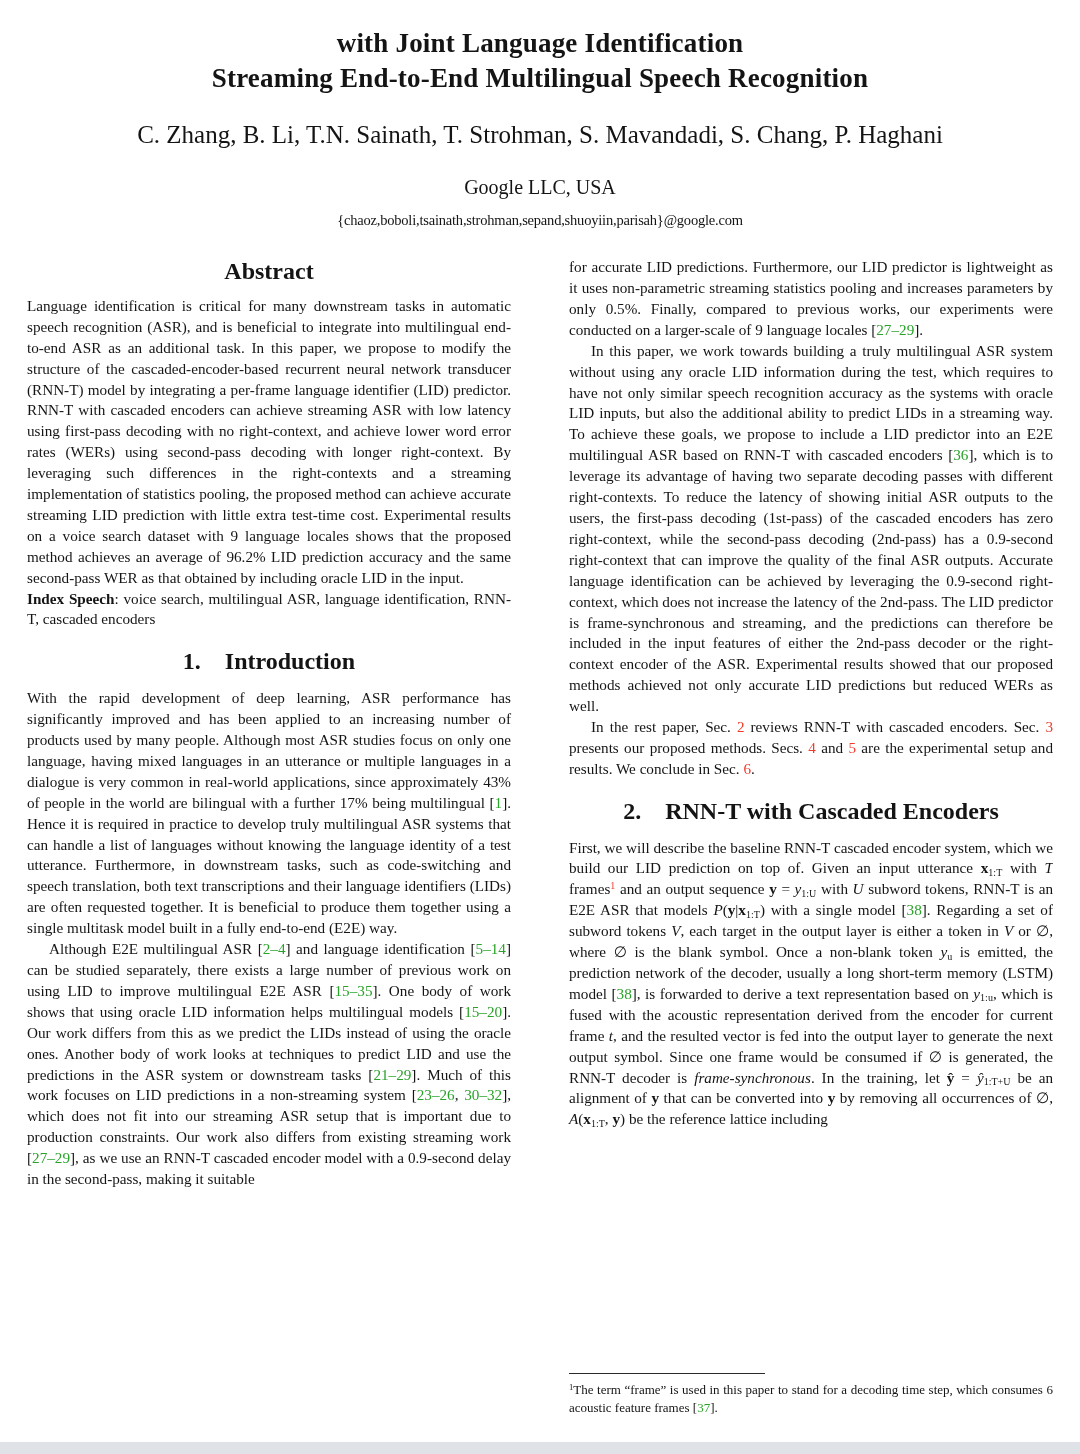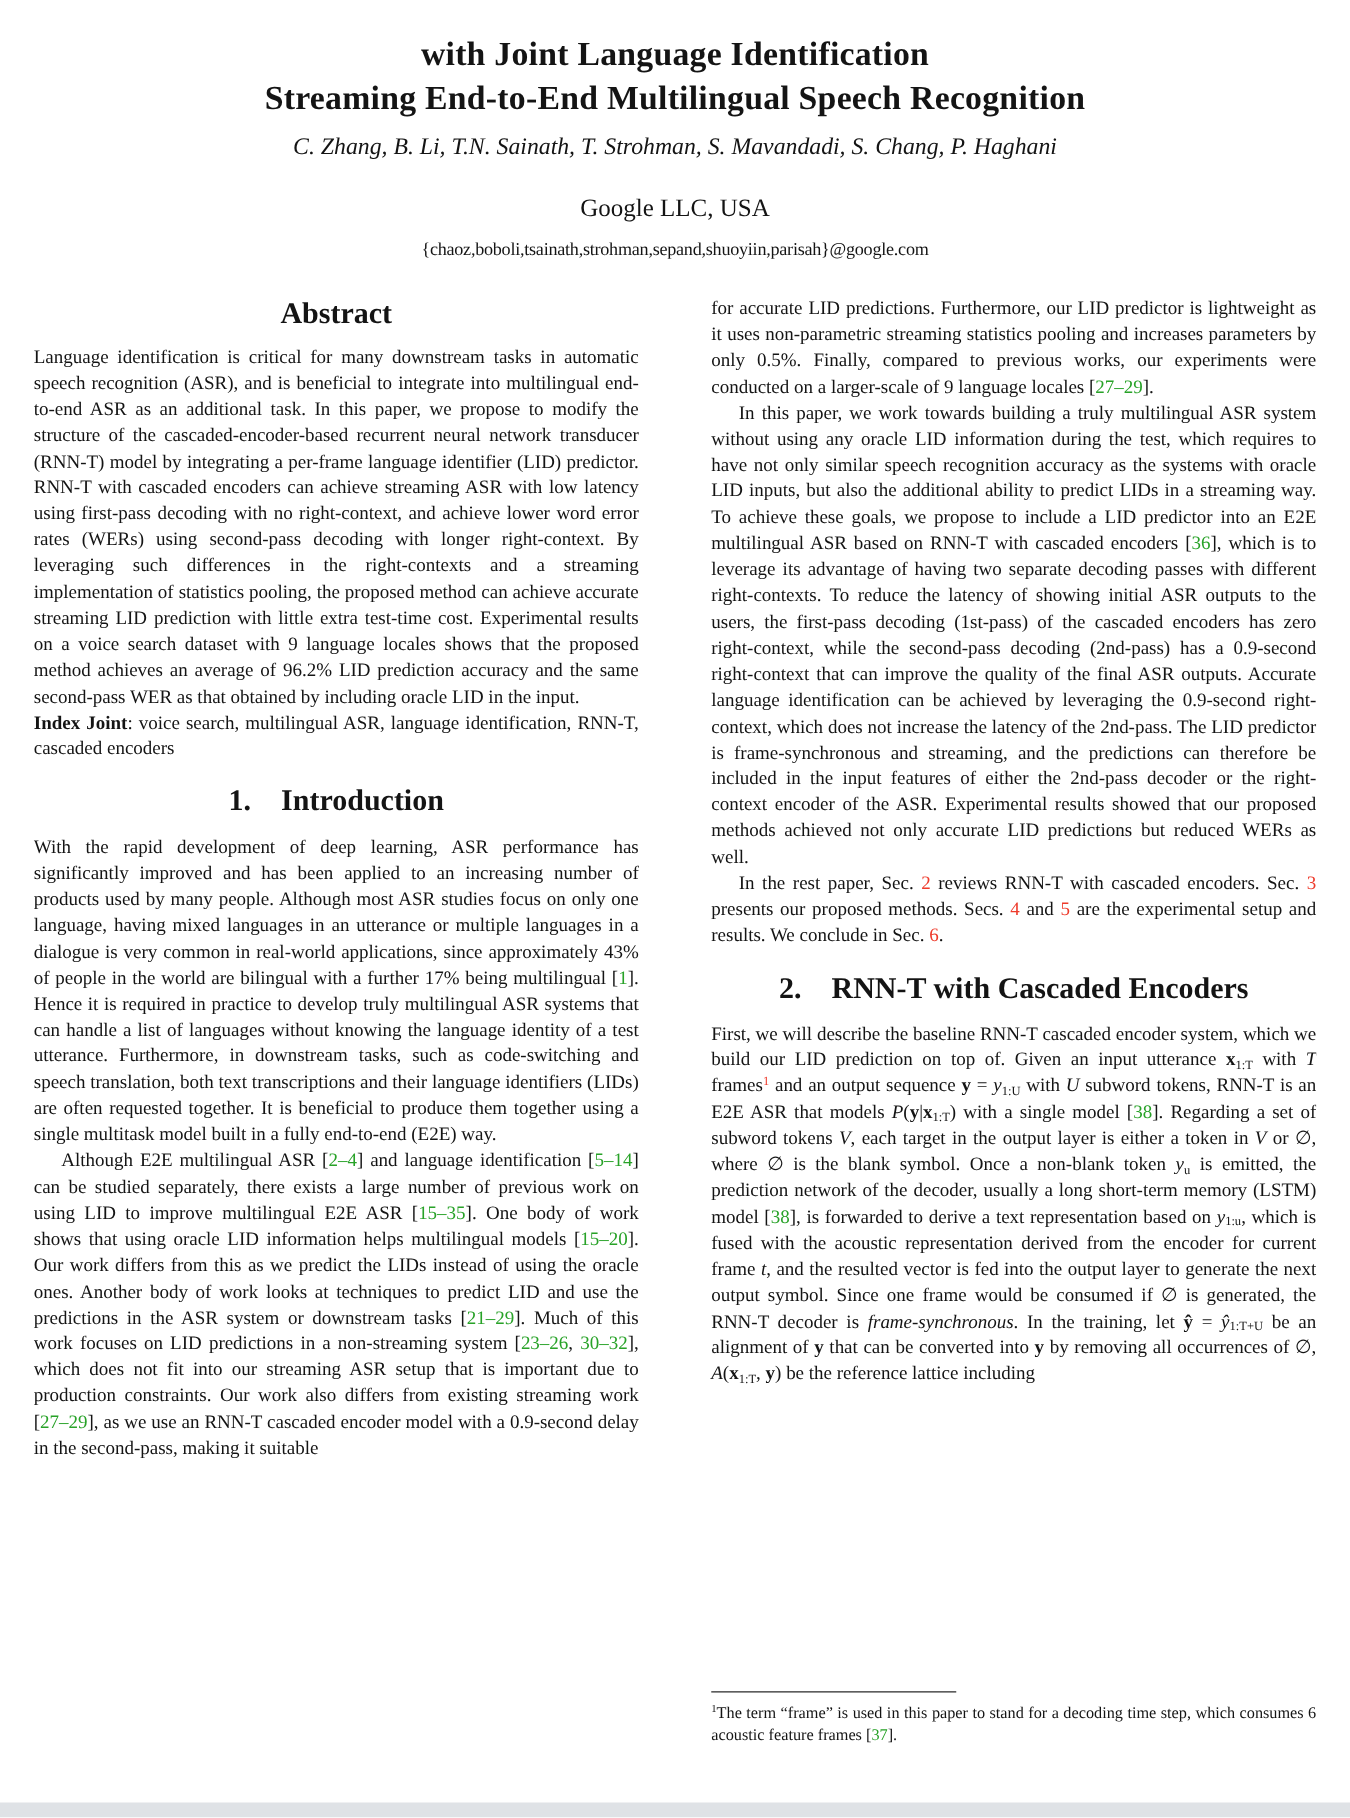--- a/index.html
+++ b/index.html
@@ -13,21 +13,21 @@
     width:1080px;height:1454px;overflow:hidden;position:relative;
     background:#ffffff;color:#141414;
     font-family:"Liberation Serif","DejaVu Serif",serif;
   }
   .page{padding:16px 27px 0 27px;}
   .header{text-align:center;}
   .title{
     font-size:27px;font-weight:bold;line-height:1.28;margin-top:10px;
     letter-spacing:.2px;
   }
-  .authors{font-style:italic;font-size:19px;margin-top:12px;}
+  .authors{font-size:25px;margin-top:26px;}
   .affiliation{font-size:20px;margin-top:27px;}
   .email{
     font-family:Liberation Serif, serif;
     font-size:14.5px;margin-top:13px;letter-spacing:-0.2px;
   }
   .columns{
     display:flex;gap:58px;margin-top:28px;height:1185px;overflow:hidden;
   }
   .col{
     flex:1 1 0;min-width:0;text-align:justify;
@@ -73,21 +73,21 @@
     <div class="authors">C. Zhang, B. Li, T.N. Sainath, T. Strohman, S. Mavandadi, S. Chang, P. Haghani</div>
     <div class="affiliation">Google LLC, USA</div>
     <div class="email">{chaoz,boboli,tsainath,strohman,sepand,shuoyiin,parisah}@google.com</div>
   </div>
 
   <div class="columns">
 
     <div class="col col-left">
       <h2 class="abstract-heading">Abstract</h2>
       <p>Language identification is critical for many downstream tasks in automatic speech recognition (ASR), and is beneficial to integrate into multilingual end-to-end ASR as an additional task. In this paper, we propose to modify the structure of the cascaded-encoder-based recurrent neural network transducer (RNN-T) model by integrating a per-frame language identifier (LID) predictor. RNN-T with cascaded encoders can achieve streaming ASR with low latency using first-pass decoding with no right-context, and achieve lower word error rates (WERs) using second-pass decoding with longer right-context. By leveraging such differences in the right-contexts and a streaming implementation of statistics pooling, the proposed method can achieve accurate streaming LID prediction with little extra test-time cost. Experimental results on a voice search dataset with 9 language locales shows that the proposed method achieves an average of 96.2% LID prediction accuracy and the same second-pass WER as that obtained by including oracle LID in the input.</p>
-      <p><b>Index Joint</b>: voice search, multilingual ASR, language identification, RNN-T, cascaded encoders</p>
+      <p><b>Index Speech</b>: voice search, multilingual ASR, language identification, RNN-T, cascaded encoders</p>
       <h2 class="section-heading">1. Introduction</h2>
       <p>With the rapid development of deep learning, ASR performance has significantly improved and has been applied to an increasing number of products used by many people. Although most ASR studies focus on only one language, having mixed languages in an utterance or multiple languages in a dialogue is very common in real-world applications, since approximately 43% of people in the world are bilingual with a further 17% being multilingual [<span class="cite">1</span>]. Hence it is required in practice to develop truly multilingual ASR systems that can handle a list of languages without knowing the language identity of a test utterance. Furthermore, in downstream tasks, such as code-switching and speech translation, both text transcriptions and their language identifiers (LIDs) are often requested together. It is beneficial to produce them together using a single multitask model built in a fully end-to-end (E2E) way.</p>
       <p class="indent">Although E2E multilingual ASR [<span class="cite">2–4</span>] and language identification [<span class="cite">5–14</span>] can be studied separately, there exists a large number of previous work on using LID to improve multilingual E2E ASR [<span class="cite">15–35</span>]. One body of work shows that using oracle LID information helps multilingual models [<span class="cite">15–20</span>]. Our work differs from this as we predict the LIDs instead of using the oracle ones. Another body of work looks at techniques to predict LID and use the predictions in the ASR system or downstream tasks [<span class="cite">21–29</span>]. Much of this work focuses on LID predictions in a non-streaming system [<span class="cite">23–26</span>, <span class="cite">30–32</span>], which does not fit into our streaming ASR setup that is important due to production constraints. Our work also differs from existing streaming work [<span class="cite">27–29</span>], as we use an RNN-T cascaded encoder model with a 0.9-second delay in the second-pass, making it suitable</p>
     </div>
 
     <div class="col col-right">
       <p>for accurate LID predictions. Furthermore, our LID predictor is lightweight as it uses non-parametric streaming statistics pooling and increases parameters by only 0.5%. Finally, compared to previous works, our experiments were conducted on a larger-scale of 9 language locales [<span class="cite">27–29</span>].</p>
       <p class="indent">In this paper, we work towards building a truly multilingual ASR system without using any oracle LID information during the test, which requires to have not only similar speech recognition accuracy as the systems with oracle LID inputs, but also the additional ability to predict LIDs in a streaming way. To achieve these goals, we propose to include a LID predictor into an E2E multilingual ASR based on RNN-T with cascaded encoders [<span class="cite">36</span>], which is to leverage its advantage of having two separate decoding passes with different right-contexts. To reduce the latency of showing initial ASR outputs to the users, the first-pass decoding (1st-pass) of the cascaded encoders has zero right-context, while the second-pass decoding (2nd-pass) has a 0.9-second right-context that can improve the quality of the final ASR outputs. Accurate language identification can be achieved by leveraging the 0.9-second right-context, which does not increase the latency of the 2nd-pass. The LID predictor is frame-synchronous and streaming, and the predictions can therefore be included in the input features of either the 2nd-pass decoder or the right-context encoder of the ASR. Experimental results showed that our proposed methods achieved not only accurate LID predictions but reduced WERs as well.</p>
       <p class="indent">In the rest paper, Sec. <span class="iref">2</span> reviews RNN-T with cascaded encoders. Sec. <span class="iref">3</span> presents our proposed methods. Secs. <span class="iref">4</span> and <span class="iref">5</span> are the experimental setup and results. We conclude in Sec. <span class="iref">6</span>.</p>
       <h2 class="section-heading">2. RNN-T with Cascaded Encoders</h2>

